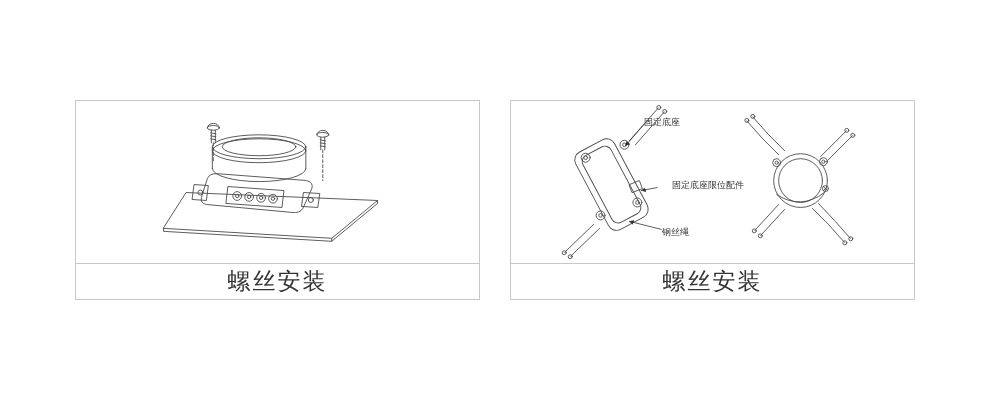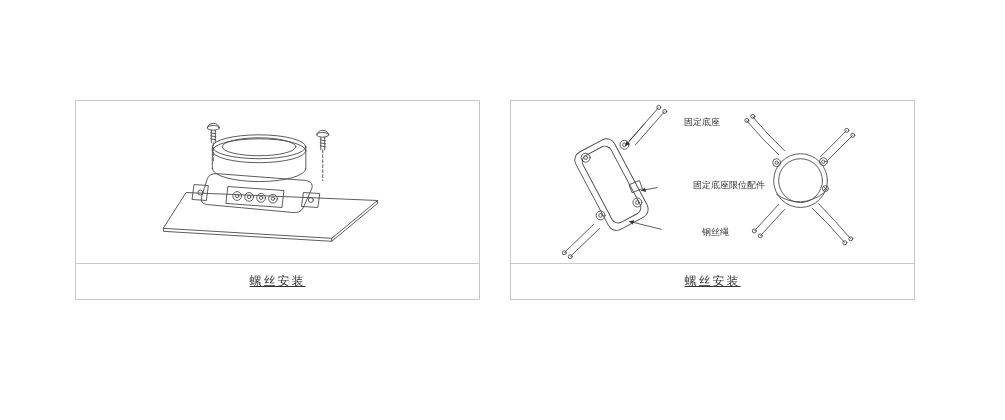--- a/index.html
+++ b/index.html
@@ -35,35 +35,33 @@
     width: 100%; height: 100%;
   }
   .caption-bar {
     height: 36px;
     border-top: 1px solid #c8c8c8;
     display: flex;
     align-items: center;
     justify-content: center;
   }
   .caption-text {
-    font-size: 12px;
+    font-size: 23px;
     letter-spacing: 2px;
     color: #333333;
-    text-decoration: underline;
   }
   .diagram-label {
     position: absolute;
     font-size: 9px;
     color: #333333;
     white-space: nowrap;
     line-height: 11px;
-    margin-left: 40px;
   }
   .lbl-fixed-base        { left: 133px; top: 16px; }
-  .lbl-limit-accessory   { left: 142px; top: 79px; }
+  .lbl-limit-accessory   { left: 161px; top: 79px; }
   .lbl-wire-rope         { left: 151px; top: 126px; }
 </style>
 </head>
 <body>
 
 <div class="canvas">
 
   <div class="panel panel-left">
     <div class="illustration">
       <svg viewBox="0 0 403 163" fill="none" stroke="#4a4a4a" stroke-width="0.9" stroke-linejoin="round" stroke-linecap="round">

